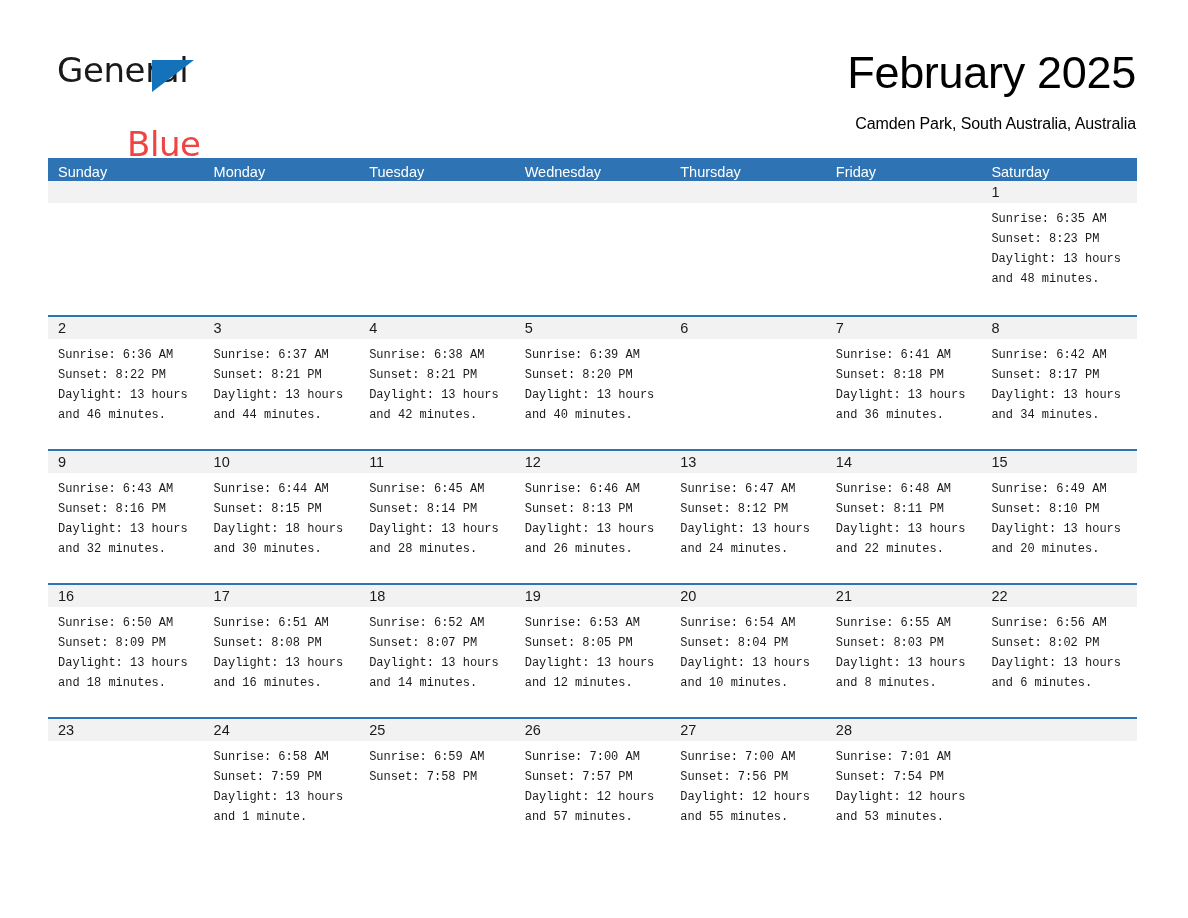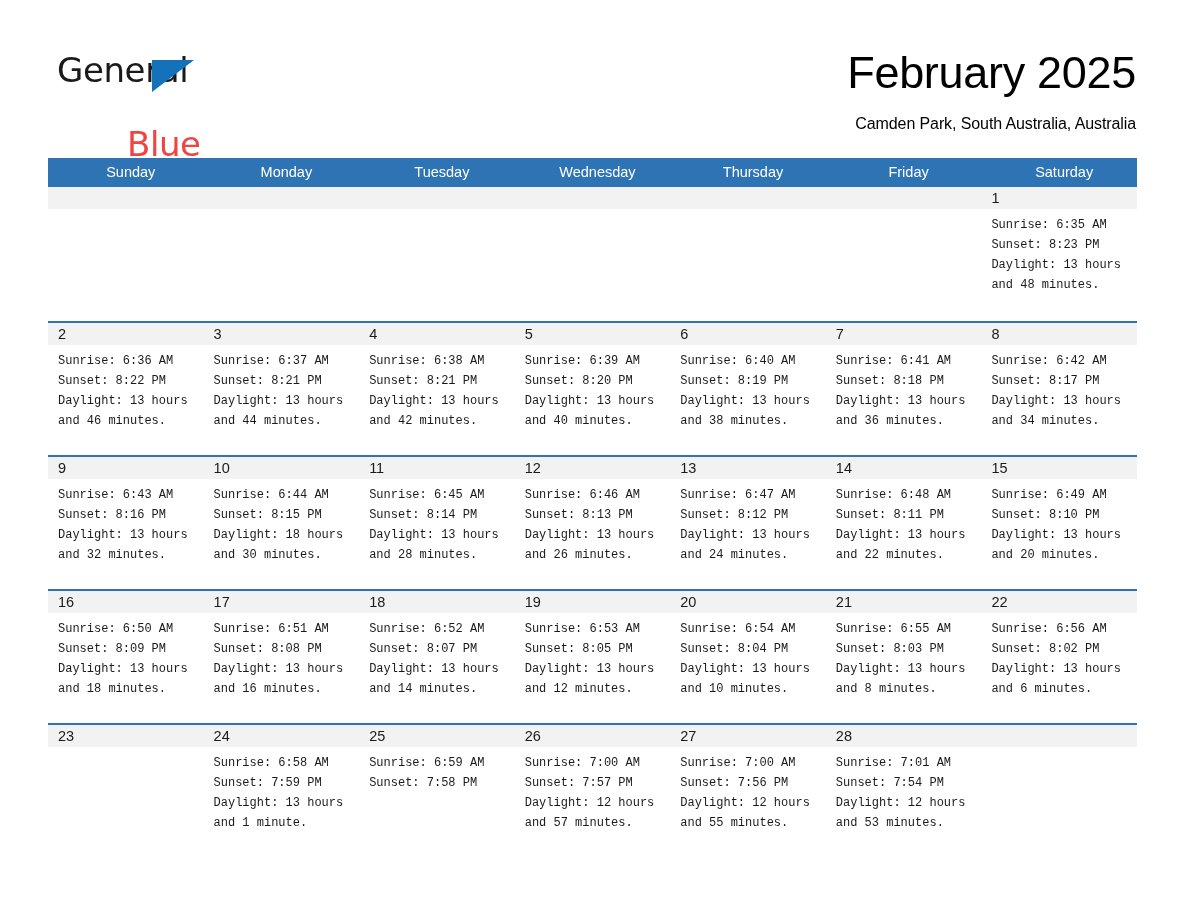--- a/index.html
+++ b/index.html
@@ -95,23 +95,22 @@
   .calendar {
     position: absolute;
     left: 48px;
     top: 158px;
     width: 1089px;
   }
 
   .weekday-row {
     display: flex;
     width: 1089px;
-    height: 29px;
+    height: 23px;
     background: #2e74b5;
-    text-align: center;
   }
   .weekday-cell {
     width: 155.57px;
     height: 29px;
     color: #ffffff;
     font-size: 14.5px;
     line-height: 29px;
     padding-left: 10px;
     font-family: "Liberation Sans", sans-serif;
     white-space: nowrap;
@@ -242,25 +241,20 @@
           <div class="day-cell">
             <div class="day-number-band">5</div>
             <div class="day-info">
               <div>Sunrise: 6:39 AM</div>
               <div>Sunset: 8:20 PM</div>
               <div class="wrap">Daylight: 13 hours and 40 minutes.</div>
             </div>
           </div>
           <div class="day-cell">
             <div class="day-number-band">6</div>
-            <div class="day-info">
-              <div>Sunrise: 6:40 AM</div>
-              <div>Sunset: 8:19 PM</div>
-              <div class="wrap">Daylight: 13 hours and 38 minutes.</div>
-            </div>
           </div>
           <div class="day-cell">
             <div class="day-number-band">7</div>
             <div class="day-info">
               <div>Sunrise: 6:41 AM</div>
               <div>Sunset: 8:18 PM</div>
               <div class="wrap">Daylight: 13 hours and 36 minutes.</div>
             </div>
           </div>
           <div class="day-cell">

